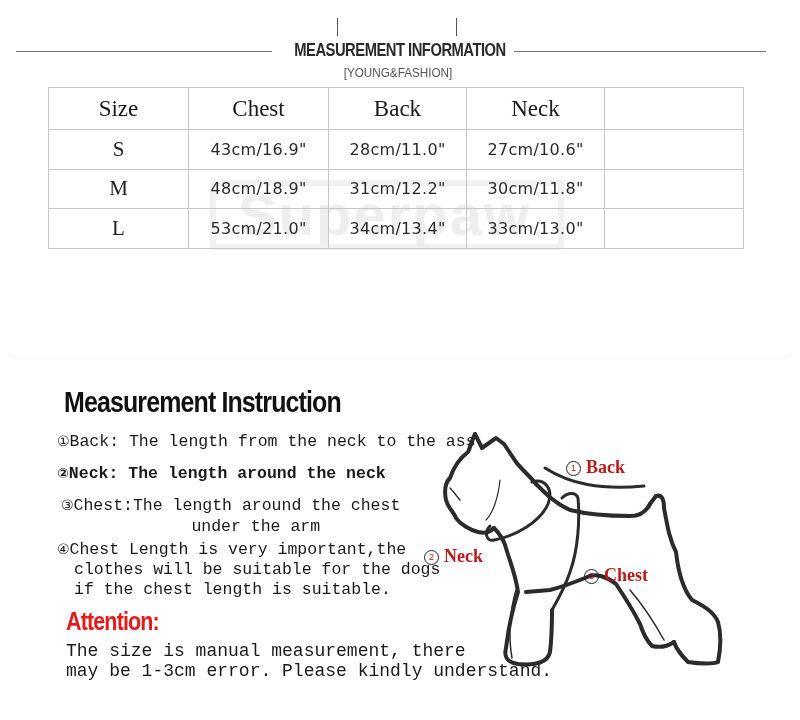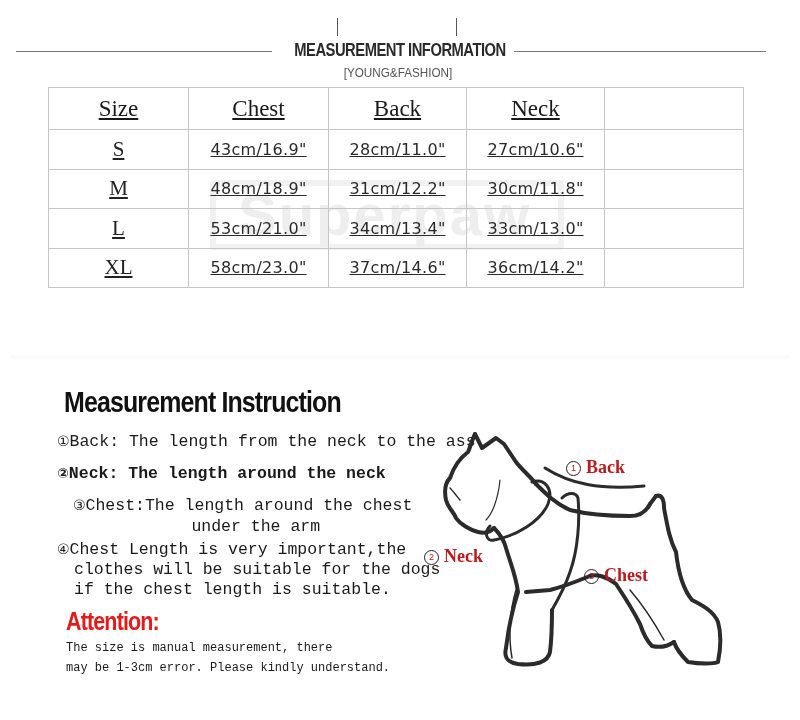--- a/index.html
+++ b/index.html
@@ -6,34 +6,34 @@
   body { width:800px; height:720px; position:relative; overflow:hidden; font-family:"Liberation Sans", sans-serif; color:#222; }
 
   .hdr-tick { position:absolute; top:18px; width:1px; height:18px; background:#555; }
   .hdr-line { position:absolute; top:51px; height:1px; background:#777; }
   .hdr-title { position:absolute; top:40px; left:0; width:800px; text-align:center; font-family:"Liberation Sans", sans-serif; font-size:18px; font-weight:bold; letter-spacing:-0.6px; color:#2a2a2a; transform:scaleX(0.82); }
   .hdr-sub { position:absolute; top:65px; left:0; width:796px; text-align:center; font-size:13px; color:#555; transform:scaleX(0.9); }
 
   .watermark { position:absolute; left:210px; top:180px; width:354px; height:70px; border:6px solid #f1f1f1; border-radius:4px; color:#eeeeee; font-size:58px; font-weight:bold; line-height:58px; padding-left:22px; box-sizing:border-box; letter-spacing:2px; }
 
   table.size { position:absolute; left:48px; top:87px; border-collapse:collapse; }
-  table.size td { border:1.5px solid #c6c6c6; height:38.5px; padding:0; text-align:center; vertical-align:middle;text-decoration:underline; }
+  table.size td { border:1.5px solid #c6c6c6; height:38.5px; padding:0; text-align:center; vertical-align:middle; }
   table.size tr.head td { font-family:"Liberation Serif", serif; font-size:23px; color:#1a1a1a; }
   table.size td.sz { font-family:"Liberation Serif", serif; font-size:21px; color:#222; }
   table.size td.val { font-family:"DejaVu Sans", sans-serif; font-size:16px; color:#2a2a2a; letter-spacing:0.3px; }
 
   .faint-band { position:absolute; left:10px; top:355px; width:780px; height:4px; background:#fbfbfb; }
 
   .instr-title { position:absolute; left:64px; top:386px; font-family:"Liberation Sans", sans-serif; font-size:29px; font-weight:bold; color:#111; letter-spacing:-1px; transform:scaleX(0.86); transform-origin:left top; }
   .instr-list { position:absolute; left:57px; top:432px; font-family:"Liberation Mono", monospace; font-size:16.5px; color:#1a1a1a; }
   .instr-item { position:absolute; white-space:nowrap; }
   .circ { font-family:"DejaVu Sans", sans-serif; font-size:14px; }
 
   .attn { position:absolute; left:66px; top:607px; font-family:"Liberation Sans", sans-serif; font-size:25px; font-weight:bold; color:#e41b1b; letter-spacing:-1px; transform:scaleX(0.86); transform-origin:left top; }
-  .note { position:absolute; left:66px; font-family:"Liberation Mono", monospace; font-size:12px; color:#1a1a1a; white-space:nowrap; }
+  .note { position:absolute; left:66px; font-family:"Liberation Mono", monospace; font-size:18px; color:#1a1a1a; white-space:nowrap; }
 
   .dog { position:absolute; left:420px; top:400px; }
   .lbl { position:absolute; font-family:"Liberation Serif", serif; font-weight:bold; font-size:18px; color:#b91c1c; white-space:nowrap; }
   .lbl .n { display:inline-block; width:13px; height:13px; border:1.3px solid #222; border-radius:50%; font-family:"Liberation Sans", sans-serif; font-size:9px; font-weight:normal; line-height:13px; text-align:center; vertical-align:2px; margin-right:5px; }
 </style>
 </head>
 <body>
 
 <div class="hdr-tick" style="left:337px;"></div>
 <div class="hdr-tick" style="left:456px;"></div>
@@ -74,42 +74,35 @@
     <td class="val">30cm/11.8"</td>
     <td></td>
   </tr>
   <tr>
     <td class="sz">L</td>
     <td class="val">53cm/21.0"</td>
     <td class="val">34cm/13.4"</td>
     <td class="val">33cm/13.0"</td>
     <td></td>
   </tr>
-  <tr>
-    <td class="sz">XL</td>
-    <td class="val">58cm/23.0"</td>
-    <td class="val">37cm/14.6"</td>
-    <td class="val">36cm/14.2"</td>
-    <td></td>
-  </tr>
 </tbody>
   </table>
 
 <div class="faint-band"></div>
 
 <div class="instr-title">Measurement Instruction</div>
 
 <div class="instr-list">
   <div class="instr-item" style="top:0px; left:0;">
     <span class="circ">①</span><span>Back: The length from the neck to the ass</span>
   </div>
   <div class="instr-item" style="top:32px; left:0;font-weight:bold;">
     <span class="circ">②</span><span>Neck: The length around the neck</span>
   </div>
-  <div class="instr-item" style="top:64px; left:16px;">
+  <div class="instr-item" style="top:64px; left:4px;">
     <span class="circ">③</span><span>Chest:The length around the chest</span>
   </div>
   <div class="instr-item" style="top:85px; left:75px;">
     <span style="white-space:pre;">      under the arm</span>
   </div>
   <div class="instr-item" style="top:108px; left:0;text-align:center;">
     <span class="circ">④</span><span>Chest Length is very important,the</span>
   </div>
   <div class="instr-item" style="top:128px; left:17px;">
     <span>clothes will be suitable for the dogs</span>

